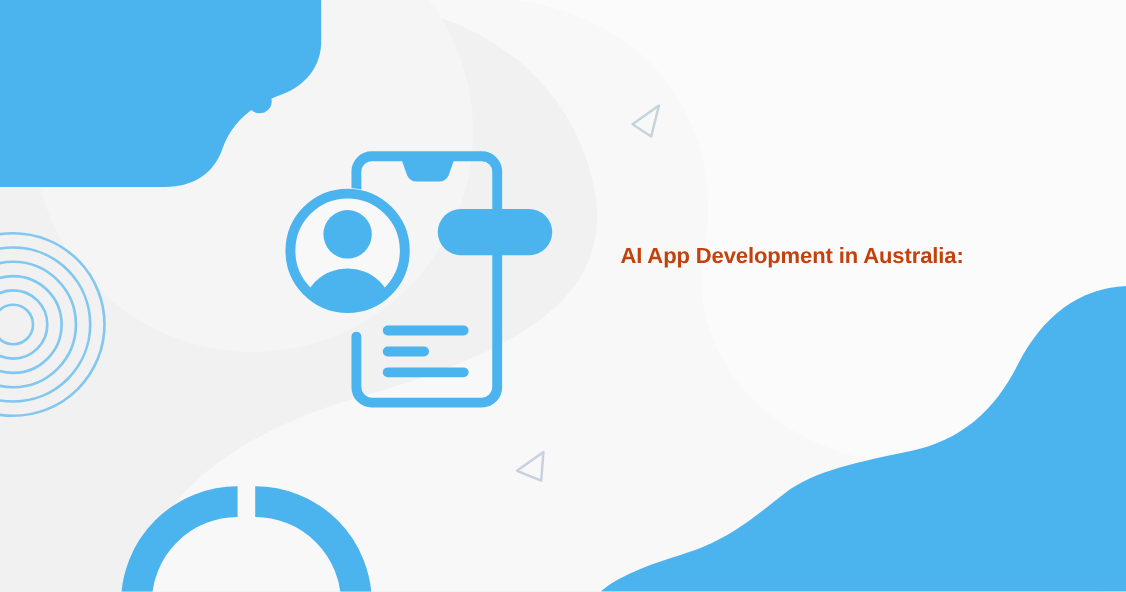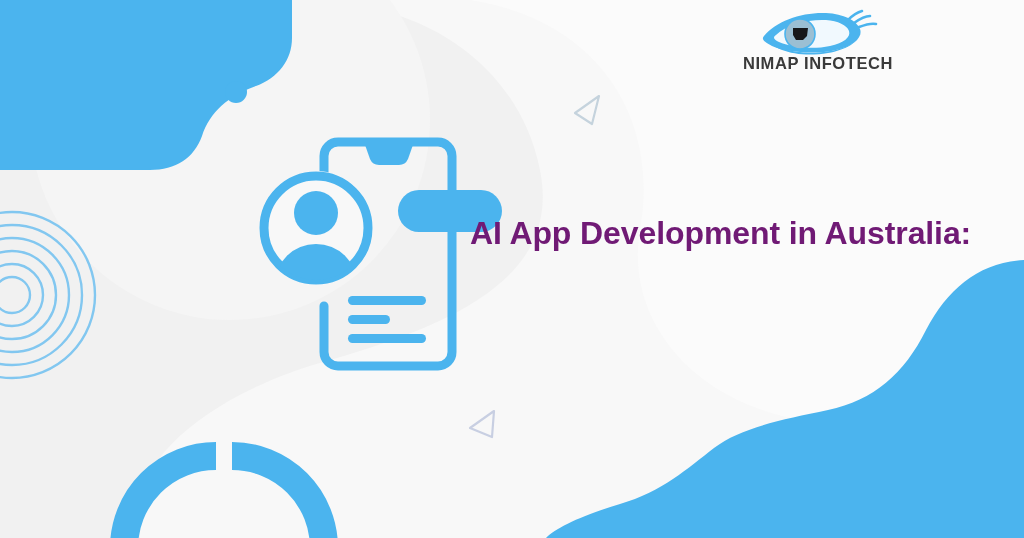--- a/index.html
+++ b/index.html
@@ -48,23 +48,23 @@
 
   
   #title-block {
     position:absolute;
     left:470px; top:215px;
     width:500px;
     text-align:center;
   }
   .title-line {
     font-family:"Liberation Sans", sans-serif;
-    font-size:32px;
+    font-size:20px;
     font-weight:bold;
-    color:#701a75;
+    color:#c2410c;
     line-height:37px;
     letter-spacing:-0.1px;
     white-space:nowrap;
   }
 
   
   #illustration {
     position:absolute;
     left:258px; top:128px;
     width:252px; height:254px;
@@ -193,51 +193,18 @@
           <circle cx="58" cy="100" r="52"></circle>
         </clipPath>
         <g clip-path="url(#avatarClip)">
           <circle cx="58" cy="85" r="22" fill="#4bb4ee"></circle>
           <ellipse cx="58" cy="156" rx="41" ry="40" fill="#4bb4ee"></ellipse>
         </g>
       </g>
     </svg>
   </div>
 
-  <div id="logo-block">
-    <svg id="logo-mark" viewBox="0 0 200 50">
-
-      <g stroke="#4bb4ee" stroke-width="2.6" stroke-linecap="round" fill="none">
-        <path d="M 130,14 C 136,8 140,6 144,5"></path>
-        <path d="M 136,17 C 143,12 148,10 152,10"></path>
-        <path d="M 141,21 C 149,18 154,17 158,18"></path>
-      </g>
-
-      <path d="M 46,30
-               C 58,15 84,6 108,7
-               C 126,8 138,14 142,23
-               C 145,31 136,40 118,44
-               C 96,49 68,46 54,40
-               C 46,36 43,33 46,30 Z" fill="#4bb4ee"></path>
-
-      <path d="M 58,29
-               C 68,19 90,13 108,14
-               C 120,15 129,19 131,25
-               C 133,31 126,37 112,40
-               C 94,44 72,41 61,36
-               C 55,33 55,31 58,29 Z" fill="#ffffff" opacity="0.92"></path>
-
-      <circle cx="82" cy="28" r="15" fill="#9bbfd3"></circle>
-      <circle cx="82" cy="28" r="15" fill="none" stroke="#4bb4ee" stroke-width="1.6"></circle>
-
-      <path d="M 75,22 L 90,22 L 89,30 L 85,34 L 78,34 L 75,29 Z" fill="#17181a"></path>
-
-      <path d="M 46,30 C 56,44 86,50 112,45 C 130,42 142,34 143,26
-               C 141,36 128,44 110,47 C 82,52 54,45 46,30 Z" fill="#4bb4ee"></path>
-    </svg>
-    <span id="logo-wordmark">NIMAP INFOTECH</span>
-  </div>
 
   <div id="title-block">
     <div class="title-line">AI App Development in Australia:</div>
   </div>
 
 </div>
 
 </body></html>

